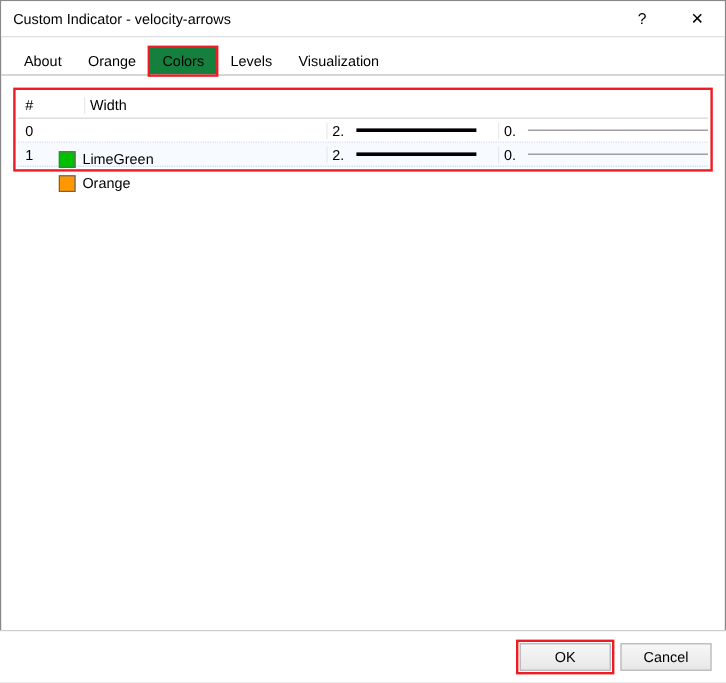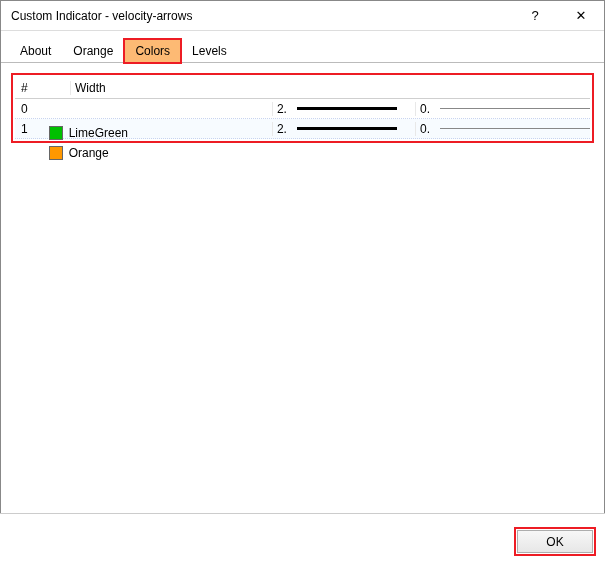--- a/index.html
+++ b/index.html
@@ -43,21 +43,21 @@
   .tab {
     padding: 4px 10px;
     font-size: 12px;
     color: #000;
     border: 1px solid transparent;
     border-bottom: none;
     margin-bottom: -1px;
     background: transparent;
   }
   .tab.active {
-    background: #fdba74;
+    background: #15803d;
     border-color: #bbb;
     border-bottom: 1px solid #fff;
   }
   .tab-hl {
     outline: 2px solid #ed1c24;
     outline-offset: -1px;
   }
   .content {
     padding: 10px;
   }
@@ -93,21 +93,21 @@
   .wnum, .snum { font-size: 12px; width:14px; }
   .thick-line {
     height: 3px; background:#000; width: 100px;
   }
   .thin-line {
     height: 1px; background:#888; width: 150px;
   }
   .footer {
     position: absolute;
     bottom: 0; left: 0; right: 0;
-    height: 56px;
+    height: 44px;
     border-top: 1px solid #ccc;
     display: flex;
     align-items: center;
     justify-content: flex-end;
     padding: 0 12px;
     gap: 8px;
     background: #fff;
   }
   .btn {
     min-width: 76px;
@@ -126,20 +126,21 @@
   <div class="title">Custom Indicator - velocity-arrows</div>
   <div class="winbtn">?</div>
   <div class="winbtn">✕</div>
 </div>
 
 <div class="tabs">
   <div class="tab">About</div>
   <div class="tab">Orange</div>
   <div class="tab active tab-hl">Colors</div>
   <div class="tab">Levels</div>
+  <div class="tab">Visualization</div>
 </div>
 
 <div class="content">
   <div class="table-frame">
     <div class="grid-header">
       <div class="col-idx">#</div>
       <div class="col-width">Width</div>
     </div>
 
     <div class="grid-row">
@@ -184,13 +185,14 @@
           <span class="thin-line"></span>
         </div>
       </div>
     </div>
 
   </div>
 </div>
 
 <div class="footer">
   <div class="btn btn-hl">OK</div>
+  <div class="btn">Cancel</div>
 </div>
 
 </body></html>

